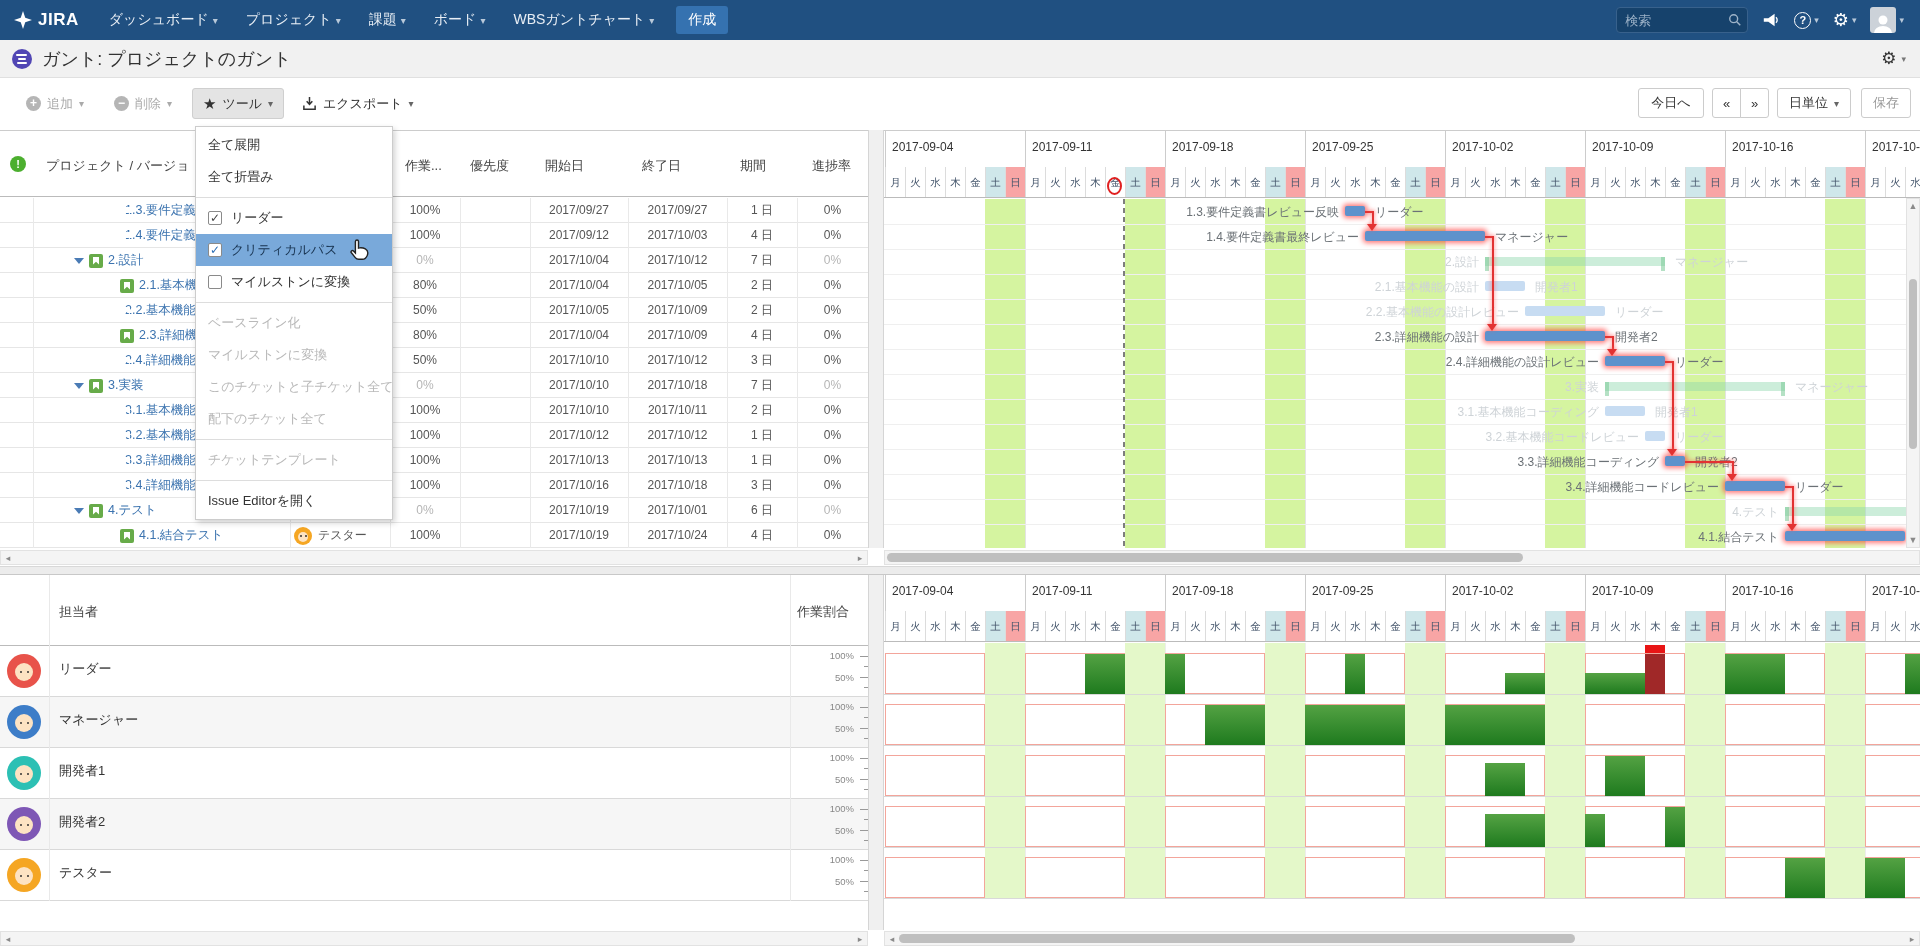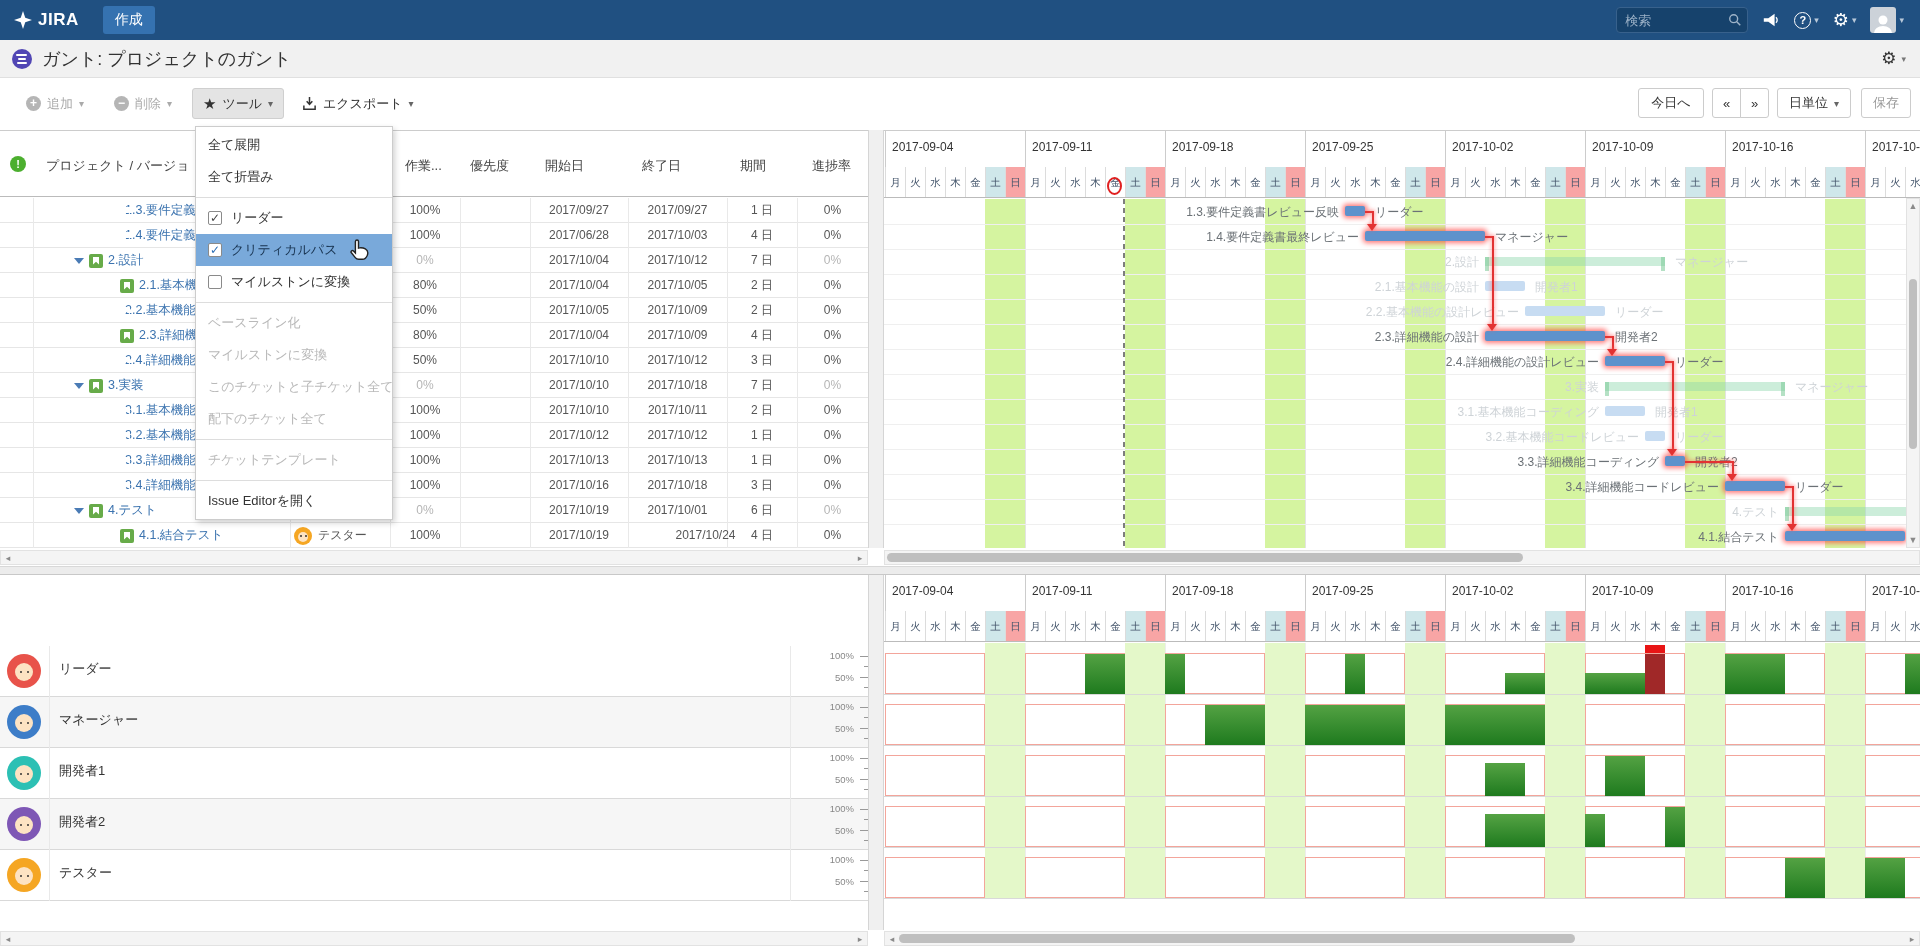--- a/index.html
+++ b/index.html
@@ -116,20 +116,27 @@
 
 <div id="app">
 
   <div id="navbar" class="abs">
     <div class="logo">
       <svg width="18" height="18" viewBox="0 0 24 24">
           <path d="M12 0 L15 9 L24 12 L15 15 L12 24 L9 15 L0 12 L9 9 Z" fill="#fff"></path>
         </svg>
       <span>JIRA</span>
     </div>
+    <div id="nav-items" style="display:flex;">
+        <div class="nav-item"><span>ダッシュボード</span><span class="caret">▾</span></div>
+        <div class="nav-item"><span>プロジェクト</span><span class="caret">▾</span></div>
+        <div class="nav-item"><span>課題</span><span class="caret">▾</span></div>
+        <div class="nav-item"><span>ボード</span><span class="caret">▾</span></div>
+        <div class="nav-item"><span>WBSガントチャート</span><span class="caret">▾</span></div>
+      </div>
     <button class="btn-create">作成</button>
     <div id="nav-right">
       <span class="search-wrap">
         <input id="search-box" placeholder="検索" style="">
         <svg width="14" height="14" viewBox="0 0 16 16">
             <circle cx="6.5" cy="6.5" r="4.5" fill="none" stroke="#9fb4c9" stroke-width="1.6"></circle>
             <line x1="10" y1="10" x2="14" y2="14" stroke="#9fb4c9" stroke-width="1.6"></line>
           </svg>
       </span>
       <span class="nav-ico">
@@ -246,21 +253,21 @@
         <div class="vline" style="left:727px;top:0;height:25px"></div>
         <div class="vline" style="left:797px;top:0;height:25px"></div>
         <div style="position:absolute;left:0;top:0;width:257px;height:25px;display:flex;align-items:center;gap:5px;overflow:hidden;padding-left:120px">
           <div class="task-ico">
             <i></i>
           </div>
           <div class="trow-name">1.4.要件定義書最終レビュー</div>
         </div>
         <div class="cell" style="left:390px;top:0;width:70px;height:25px;line-height:25px;text-align:center">100%</div>
         <div class="cell" style="left:460px;top:0;width:70px;height:25px;line-height:25px;text-align:center"></div>
-        <div class="cell" style="left:530px;top:0;width:98px;height:25px;line-height:25px;text-align:center">2017/06/28</div>
+        <div class="cell" style="left:530px;top:0;width:98px;height:25px;line-height:25px;text-align:center">2017/09/12</div>
         <div class="cell" style="left:628px;top:0;width:99px;height:25px;line-height:25px;text-align:center">2017/10/03</div>
         <div class="cell" style="left:727px;top:0;width:70px;height:25px;line-height:25px;text-align:center">4 日</div>
         <div class="cell" style="left:797px;top:0;width:71px;height:25px;line-height:25px;text-align:center">0%</div>
       </div>
       <div style="position:absolute;left:0;top:50px;width:868px;height:25px;border-bottom:1px solid #e6e6e6">
         <div class="vline" style="left:33px;top:0;height:25px"></div>
         <div class="vline" style="left:290px;top:0;height:25px"></div>
         <div class="vline" style="left:390px;top:0;height:25px"></div>
         <div class="vline" style="left:460px;top:0;height:25px"></div>
         <div class="vline" style="left:530px;top:0;height:25px"></div>
@@ -530,21 +537,21 @@
           <div class="mini-avatar" style="background:#f5a623">
             <i></i>
             <b style="left:6px;top:8px"></b>
             <b style="left:11px;top:8px"></b>
           </div>
           <div class="cell" style="position:static;color:#555">テスター</div>
         </div>
         <div class="cell" style="left:390px;top:0;width:70px;height:25px;line-height:25px;text-align:center">100%</div>
         <div class="cell" style="left:460px;top:0;width:70px;height:25px;line-height:25px;text-align:center"></div>
         <div class="cell" style="left:530px;top:0;width:98px;height:25px;line-height:25px;text-align:center">2017/10/19</div>
-        <div class="cell" style="left:656px;top:0;width:99px;height:25px;line-height:25px;text-align:center">2017/10/24</div>
+        <div class="cell" style="left:628px;top:0;width:99px;height:25px;line-height:25px;text-align:center">2017/10/24</div>
         <div class="cell" style="left:727px;top:0;width:70px;height:25px;line-height:25px;text-align:center">4 日</div>
         <div class="cell" style="left:797px;top:0;width:71px;height:25px;line-height:25px;text-align:center">0%</div>
       </div>
     </div>
 
   <div class="abs" style="left:868px;top:130px;width:16px;height:418px;background:#f0f0f0;border-left:1px solid #d5d5d5;border-right:1px solid #d5d5d5"></div>
 
   <div class="abs" id="top-gantt" style="left:884px;top:130px;width:1036px;height:418px;overflow:hidden;border-top:1px solid #ccc">
       <div class="wk-label" style="left:1px;top:0;width:140px">2017-09-04</div>
       <div class="day-cell" style="left:1px;top:36px">月</div>
@@ -705,20 +712,26 @@
   </div>
 
   <div class="sbar" style="left:1906px;top:198px;width:14px;height:350px">
     <span class="sarrow" style="left:0;top:1px">▲</span>
     <div class="sthumb" style="left:2px;top:80px;width:8px;height:170px"></div>
     <span class="sarrow" style="left:0;bottom:1px">▼</span>
   </div>
 
   <div class="abs" style="left:0;top:566px;width:1920px;height:9px;background:#ececec;border-top:1px solid #d8d8d8;border-bottom:1px solid #c8c8c8"></div>
 
+  <div class="abs" id="bot-left-header" style="left:0;top:575px;width:868px;height:71px;border-bottom:1px solid #bbb">
+    <span class="col-head" style="left:59px;top:28px">担当者</span>
+    <span class="col-head" style="left:797px;top:28px">作業割合</span>
+    <div class="vline" style="left:49px;top:0;height:71px"></div>
+    <div class="vline" style="left:790px;top:0;height:71px"></div>
+  </div>
   <div class="abs" id="bot-left-body" style="left:0;top:646px;width:868px;height:284px;overflow:hidden">
       <div style="position:absolute;left:0;top:0px;width:868px;height:51px;border-bottom:1px solid #d9d9d9;background:#fff">
         <div class="res-avatar" style="position:absolute;left:7px;top:8px;background:#e8534a">
           <i></i>
           <b style="left:13px;top:17px"></b>
           <b style="left:20px;top:17px"></b>
         </div>
         <div class="res-name" style="left:59px;top:14px">リーダー</div>
         <div class="vline" style="left:49px;top:0;height:51px"></div>
         <div class="vline" style="left:790px;top:0;height:51px"></div>

